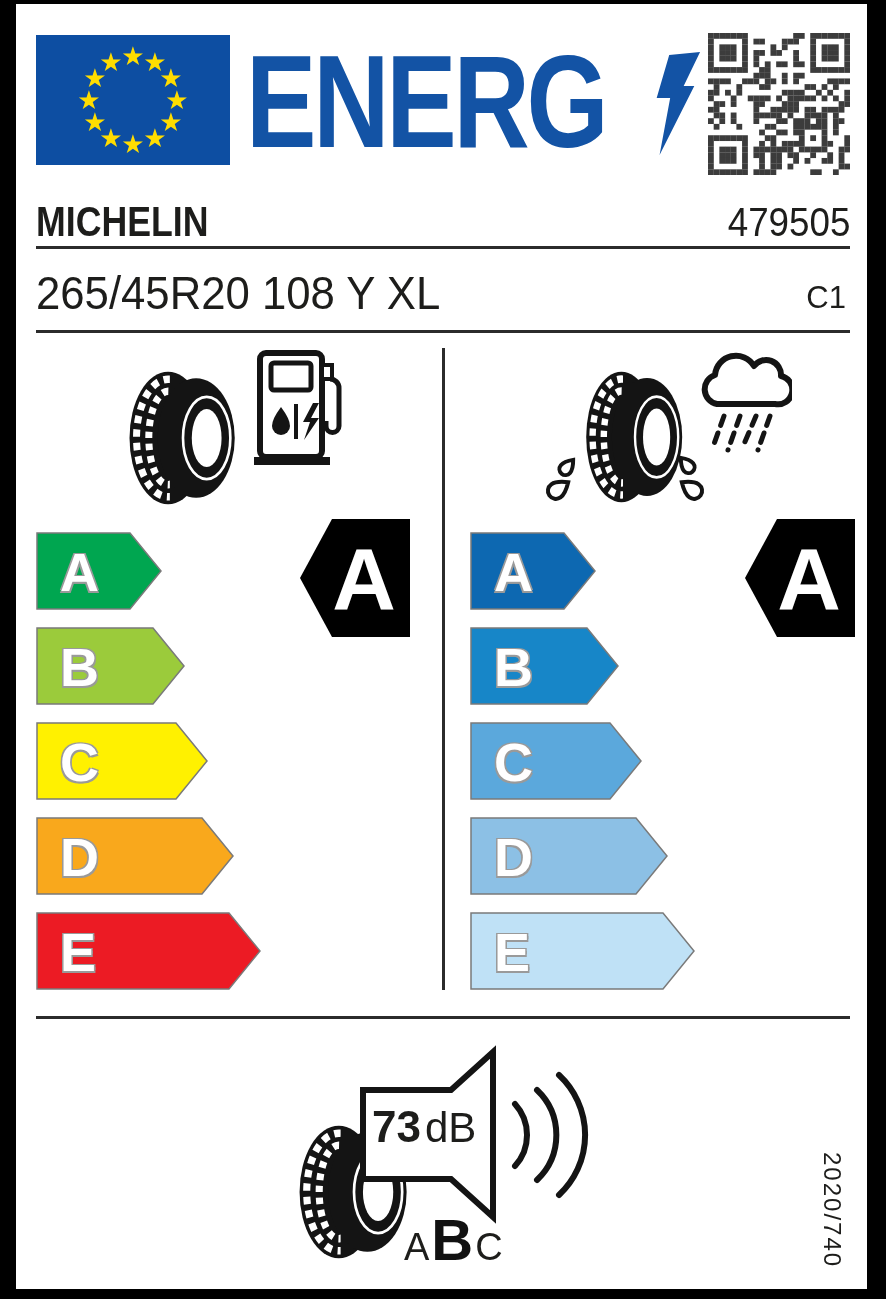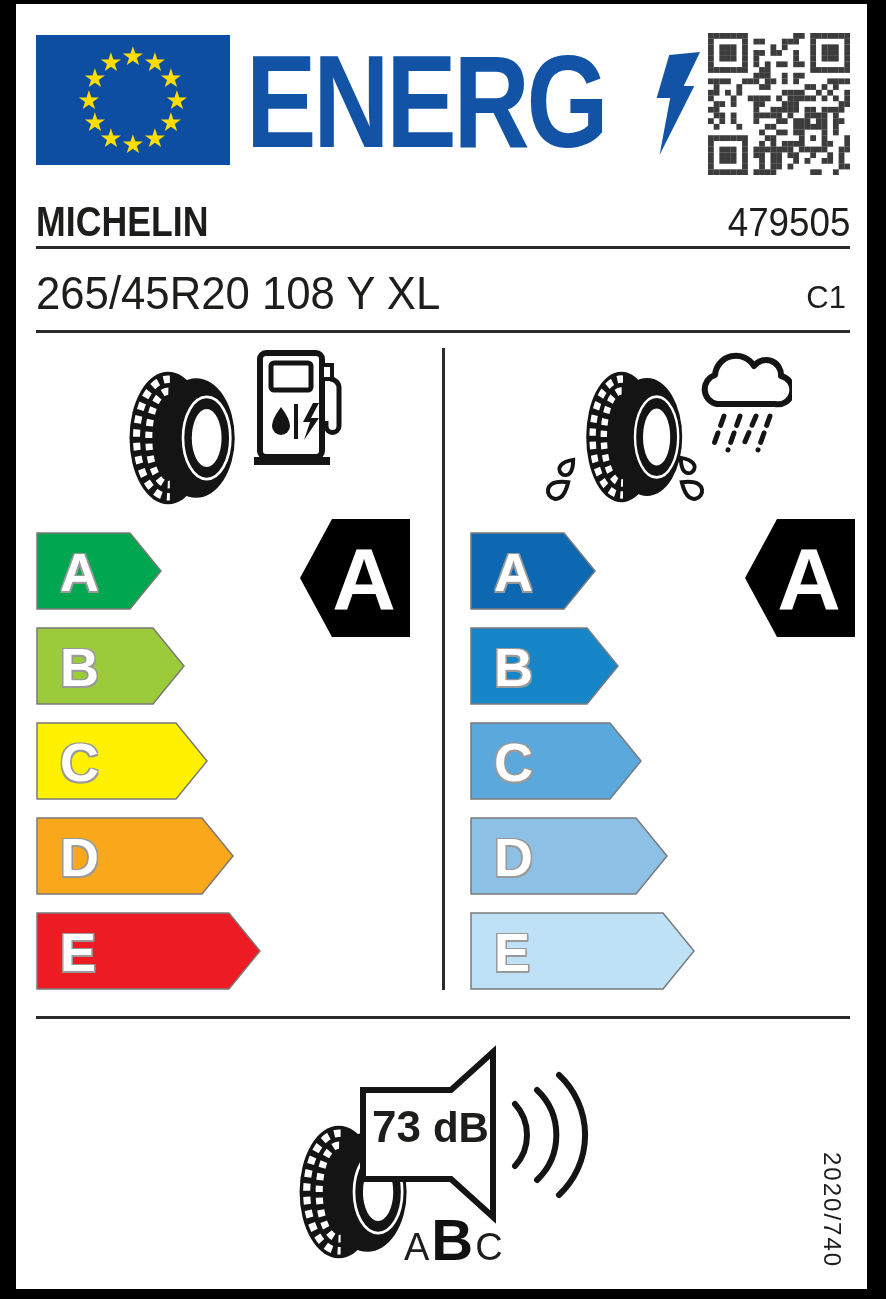--- a/index.html
+++ b/index.html
@@ -17,23 +17,23 @@
   .sizetxt{font-weight:400;font-size:46px;line-height:1;transform:scaleX(.95);transform-origin:left top;}
   .classtxt{font-weight:500;font-size:31px;line-height:1;margin-left:8px;}
   .arrow{position:absolute;height:78px;}
   .arrow svg{position:absolute;inset:0;width:100%;height:100%;}
   .arrow .ltr{position:absolute;left:24px;top:0;line-height:80px;font-size:54px;font-weight:700;color:#fff;
     text-shadow:-1.5px -1.5px 0 #9a9a9a,1.5px -1.5px 0 #9a9a9a,-1.5px 1.5px 0 #9a9a9a,1.5px 1.5px 0 #9a9a9a;}
   .badge{position:absolute;width:112px;height:120px;}
   .badge svg{position:absolute;inset:0;width:100%;height:100%;}
   .badge .ltr{position:absolute;inset:0;text-align:center;padding-left:18px;line-height:122px;
               font-size:88px;font-weight:700;color:#fff;}
-  .noiserow{position:absolute;display:flex;align-items:baseline;gap:12px;}
+  .noiserow{position:absolute;display:flex;align-items:baseline;gap:4px;}
   .nval{font-size:44px;font-weight:800;}
-  .nunit{font-size:42px;font-weight:700;}
+  .nunit{font-size:42px;font-weight:400;}
   .abcrow{position:absolute;display:flex;align-items:baseline;gap:2px;}
   .abcrow .n1{font-size:38px;font-weight:400;}
   .abcrow .n2{font-size:58px;font-weight:800;color:#111;}
   .regnum{position:absolute;writing-mode:vertical-rl;font-size:24px;letter-spacing:2px;color:#1d1d1b;}
 </style>
 </head>
 <body>
 
 <div class="label">
 

